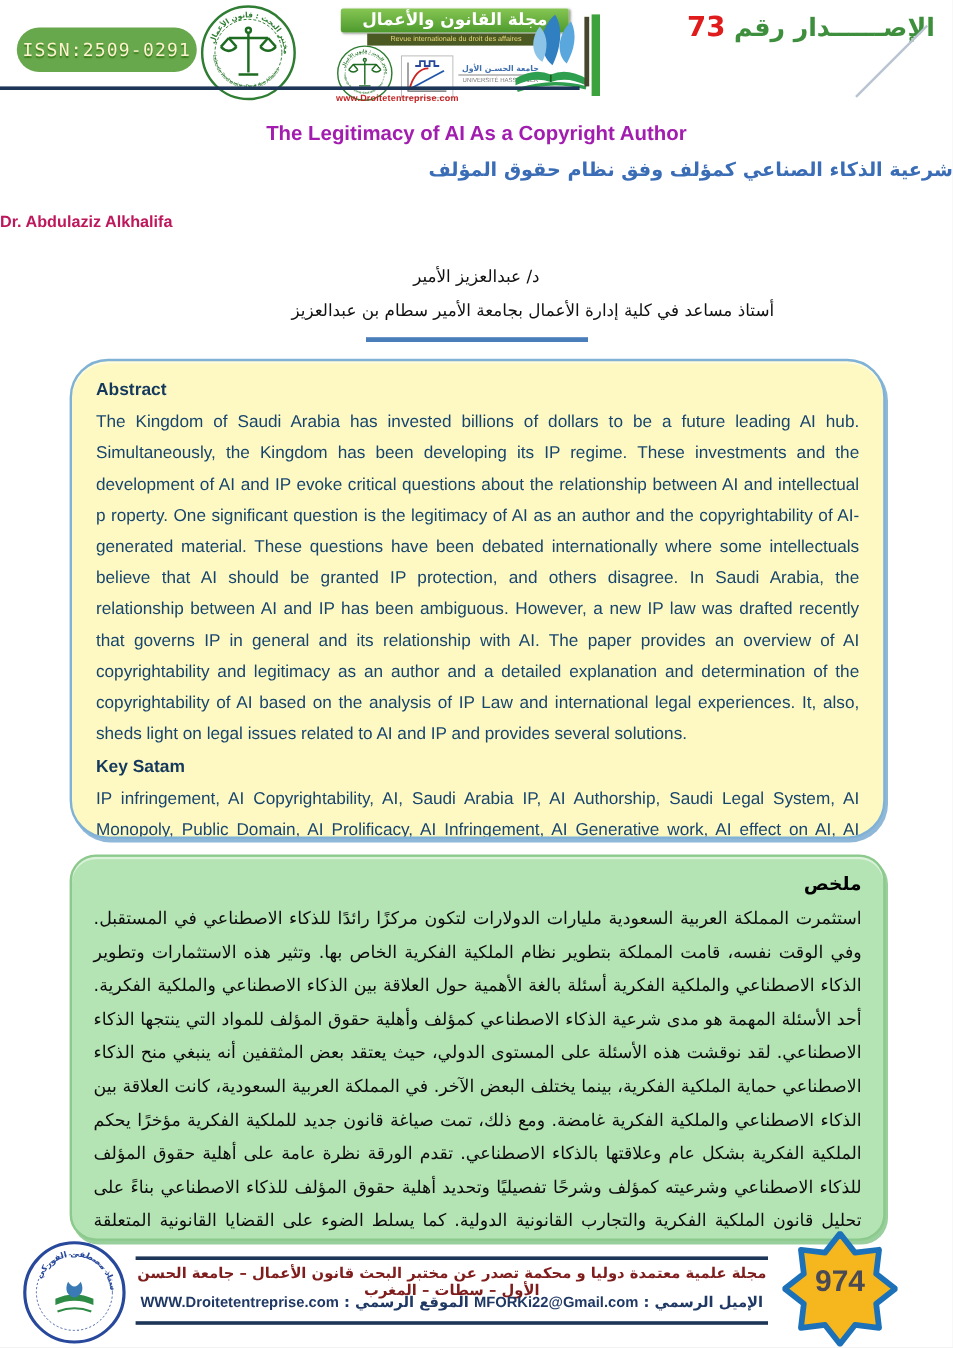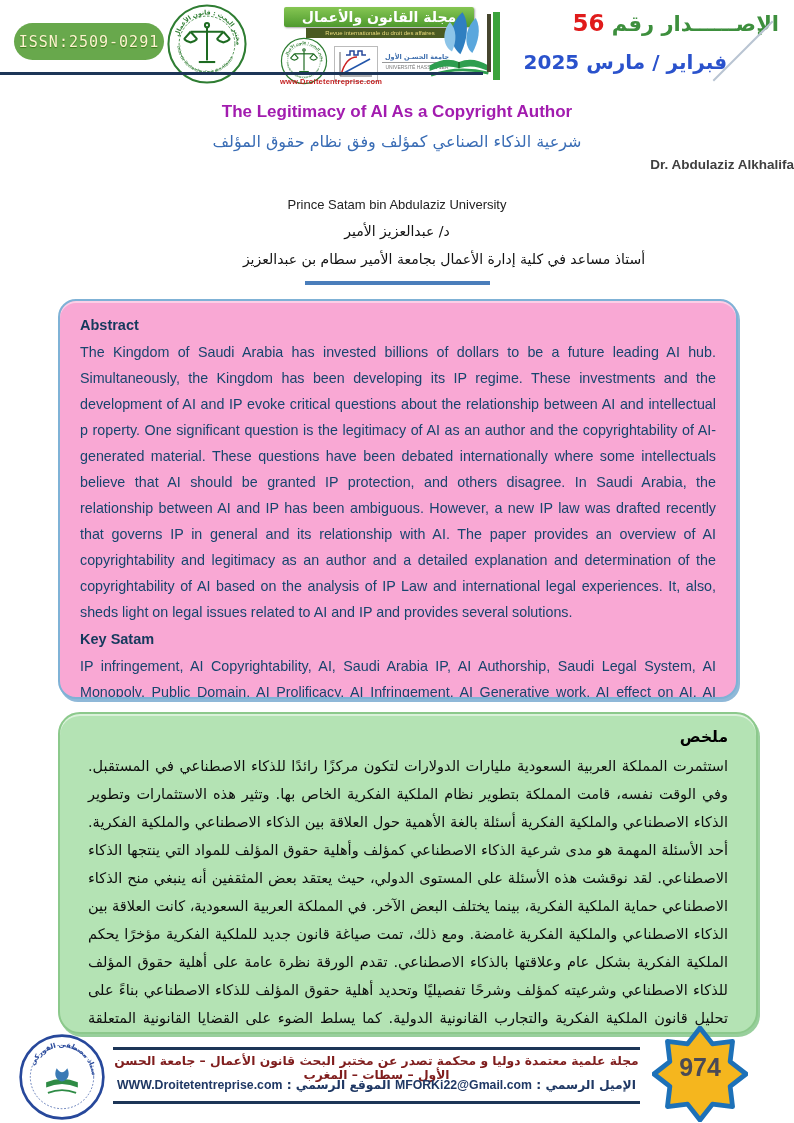--- a/index.html
+++ b/index.html
@@ -41,46 +41,46 @@
   .issue-block{position:absolute;left:505px;top:8px;width:282px;height:80px;}
   .issue-line1{position:absolute;right:8px;top:2px;font-size:21px;font-weight:bold;color:#3d8f3d;white-space:nowrap;}
   .issue-line1 .num{color:#e01b1b;font-size:23px;}
   .issue-line2{position:absolute;right:60px;top:42px;font-size:20px;font-weight:bold;color:#2a52cc;white-space:nowrap;}
   .diag-line{position:absolute;left:196px;top:42px;width:84px;height:2px;background:#b9c4d2;transform:rotate(-45deg);}
   .header-rule{position:absolute;left:0;top:72px;width:483px;height:3px;background:#1d3557;}
 
   
   .title-en{position:absolute;left:0;top:102px;width:100%;text-align:center;
     font-size:17px;font-weight:bold;color:#a21caf;}
-  .title-ar{position:absolute;left:0;top:132px;width:100%;text-align:center;
-    font-size:16px;font-weight:normal;color:#3a6db5;}
-  .author-en{position:absolute;left:0;top:157px;width:100%;text-align:right;
-    font-size:13.5px;font-weight:bold;color:#404040;}
+  .title-ar{position:absolute;left:0;top:132px;width:100%;
+    font-size:16px;font-weight:bold;color:#3a6db5;}
+  .author-en{position:absolute;left:0;top:177px;width:100%;text-align:left;
+    font-size:13.5px;font-weight:bold;color:#be185d;}
   .affil-en{position:absolute;left:0;top:197px;width:100%;text-align:center;
     font-size:13px;color:#222;}
   .author-ar{position:absolute;left:0;top:223px;width:100%;text-align:center;font-size:14px;color:#111;}
   .affil-ar{position:absolute;left:0;top:251px;width:100%;text-align:center;font-size:14px;color:#111;padding-left:47px;}
   .title-divider{position:absolute;left:305px;top:281px;width:185px;height:4px;background:#4a7ebb;}
 
   
   .abstract-box{
     position:absolute;left:58px;top:299px;width:636px;height:376px;
-    background:#f9a8d4;border:2px solid #7fb2d6;border-radius:18px;
+    background:#fef9c3;border:2px solid #7fb2d6;border-radius:32px;
     box-shadow:2px 3px 0 #8fb8d8, inset 0 2px 0 rgba(255,255,255,.45);
     padding:10px 20px;color:#17456e;font-size:14.3px;line-height:26px;overflow:hidden;
   }
   .abstract-box h3{margin:0;font-size:14.5px;line-height:28px;color:#14395c;}
   .abstract-box p{margin:0;text-align:justify;}
 
   
   .summary-box{
     position:absolute;left:58px;top:712px;width:640px;height:302px;
     background:#b4e3b4;border:2px solid #8cc98c;border-radius:22px;
     box-shadow:2px 3px 0 #98cf9c, inset 0 2px 0 rgba(255,255,255,.5);
-    padding:8px 28px;color:#0c0c0c;font-size:14.5px;line-height:28px;overflow:hidden;
+    padding:8px 18px;color:#0c0c0c;font-size:14.5px;line-height:28px;overflow:hidden;
   }
   .summary-box h3{margin:0;font-size:15.5px;line-height:30px;color:#000;text-align:right;}
   .summary-box p{margin:0;text-align:justify;}
 
   
   .footer-rule-top{position:absolute;left:113px;top:1047px;width:527px;height:3px;background:#1d3557;}
   .footer-rule-bottom{position:absolute;left:113px;top:1101px;width:527px;height:3px;background:#1d3557;}
   .footer-line1{position:absolute;left:113px;top:1054px;width:527px;text-align:center;
     font-size:12.3px;font-weight:bold;color:#7f1d1d;}
   .footer-line2{position:absolute;left:113px;top:1078px;width:527px;text-align:center;
@@ -156,32 +156,30 @@
   </div>
 
   <div class="v-bars">
     <div class="v-bar-dark"></div>
     <div class="v-bar-green"></div>
   </div>
 
   <div class="issue-block">
     <div class="issue-line1 ar">
       <span>الإصــــــدار رقم</span>
-      <span class="num">56</span>
+      <span class="num">73</span>
     </div>
-    <div class="issue-line2 ar">فبراير / مارس 2025</div>
     <div class="diag-line"></div>
   </div>
 
   <div class="header-rule"></div>
 
   <div class="title-en">The Legitimacy of AI As a Copyright Author</div>
   <div class="title-ar ar">شرعية الذكاء الصناعي كمؤلف وفق نظام حقوق المؤلف</div>
   <div class="author-en">Dr. Abdulaziz Alkhalifa</div>
-  <div class="affil-en">Prince Satam bin Abdulaziz University</div>
   <div class="author-ar ar">د/ عبدالعزيز الأمير</div>
   <div class="affil-ar ar">أستاذ مساعد في كلية إدارة الأعمال بجامعة الأمير سطام بن عبدالعزيز</div>
   <div class="title-divider"></div>
 
   <div class="abstract-box">
     <h3>Abstract</h3>
     <p>The Kingdom of Saudi Arabia has invested billions of dollars to be a future leading AI hub. Simultaneously, the Kingdom has been developing its IP regime. These investments and the development of AI and IP evoke critical questions about the relationship between AI and intellectual p roperty. One significant question is the legitimacy of AI as an author and the copyrightability of AI-generated material. These questions have been debated internationally where some intellectuals believe that AI should be granted IP protection, and others disagree. In Saudi Arabia, the relationship between AI and IP has been ambiguous.  However, a new IP law was drafted recently that governs IP in general and its relationship with AI. The paper provides an overview of AI copyrightability and legitimacy as an author and a detailed explanation and determination of the copyrightability of AI based on the analysis of IP Law and international legal experiences. It, also, sheds light on legal issues related to AI and IP and provides several solutions.</p>
     <h3>Key Satam</h3>
     <p>IP infringement, AI Copyrightability, AI, Saudi Arabia IP, AI Authorship, Saudi Legal System, AI Monopoly, Public Domain, AI Prolificacy, AI Infringement, AI Generative work, AI effect on AI, AI creation ownership, Intellectual Property Law.</p>
   </div>

